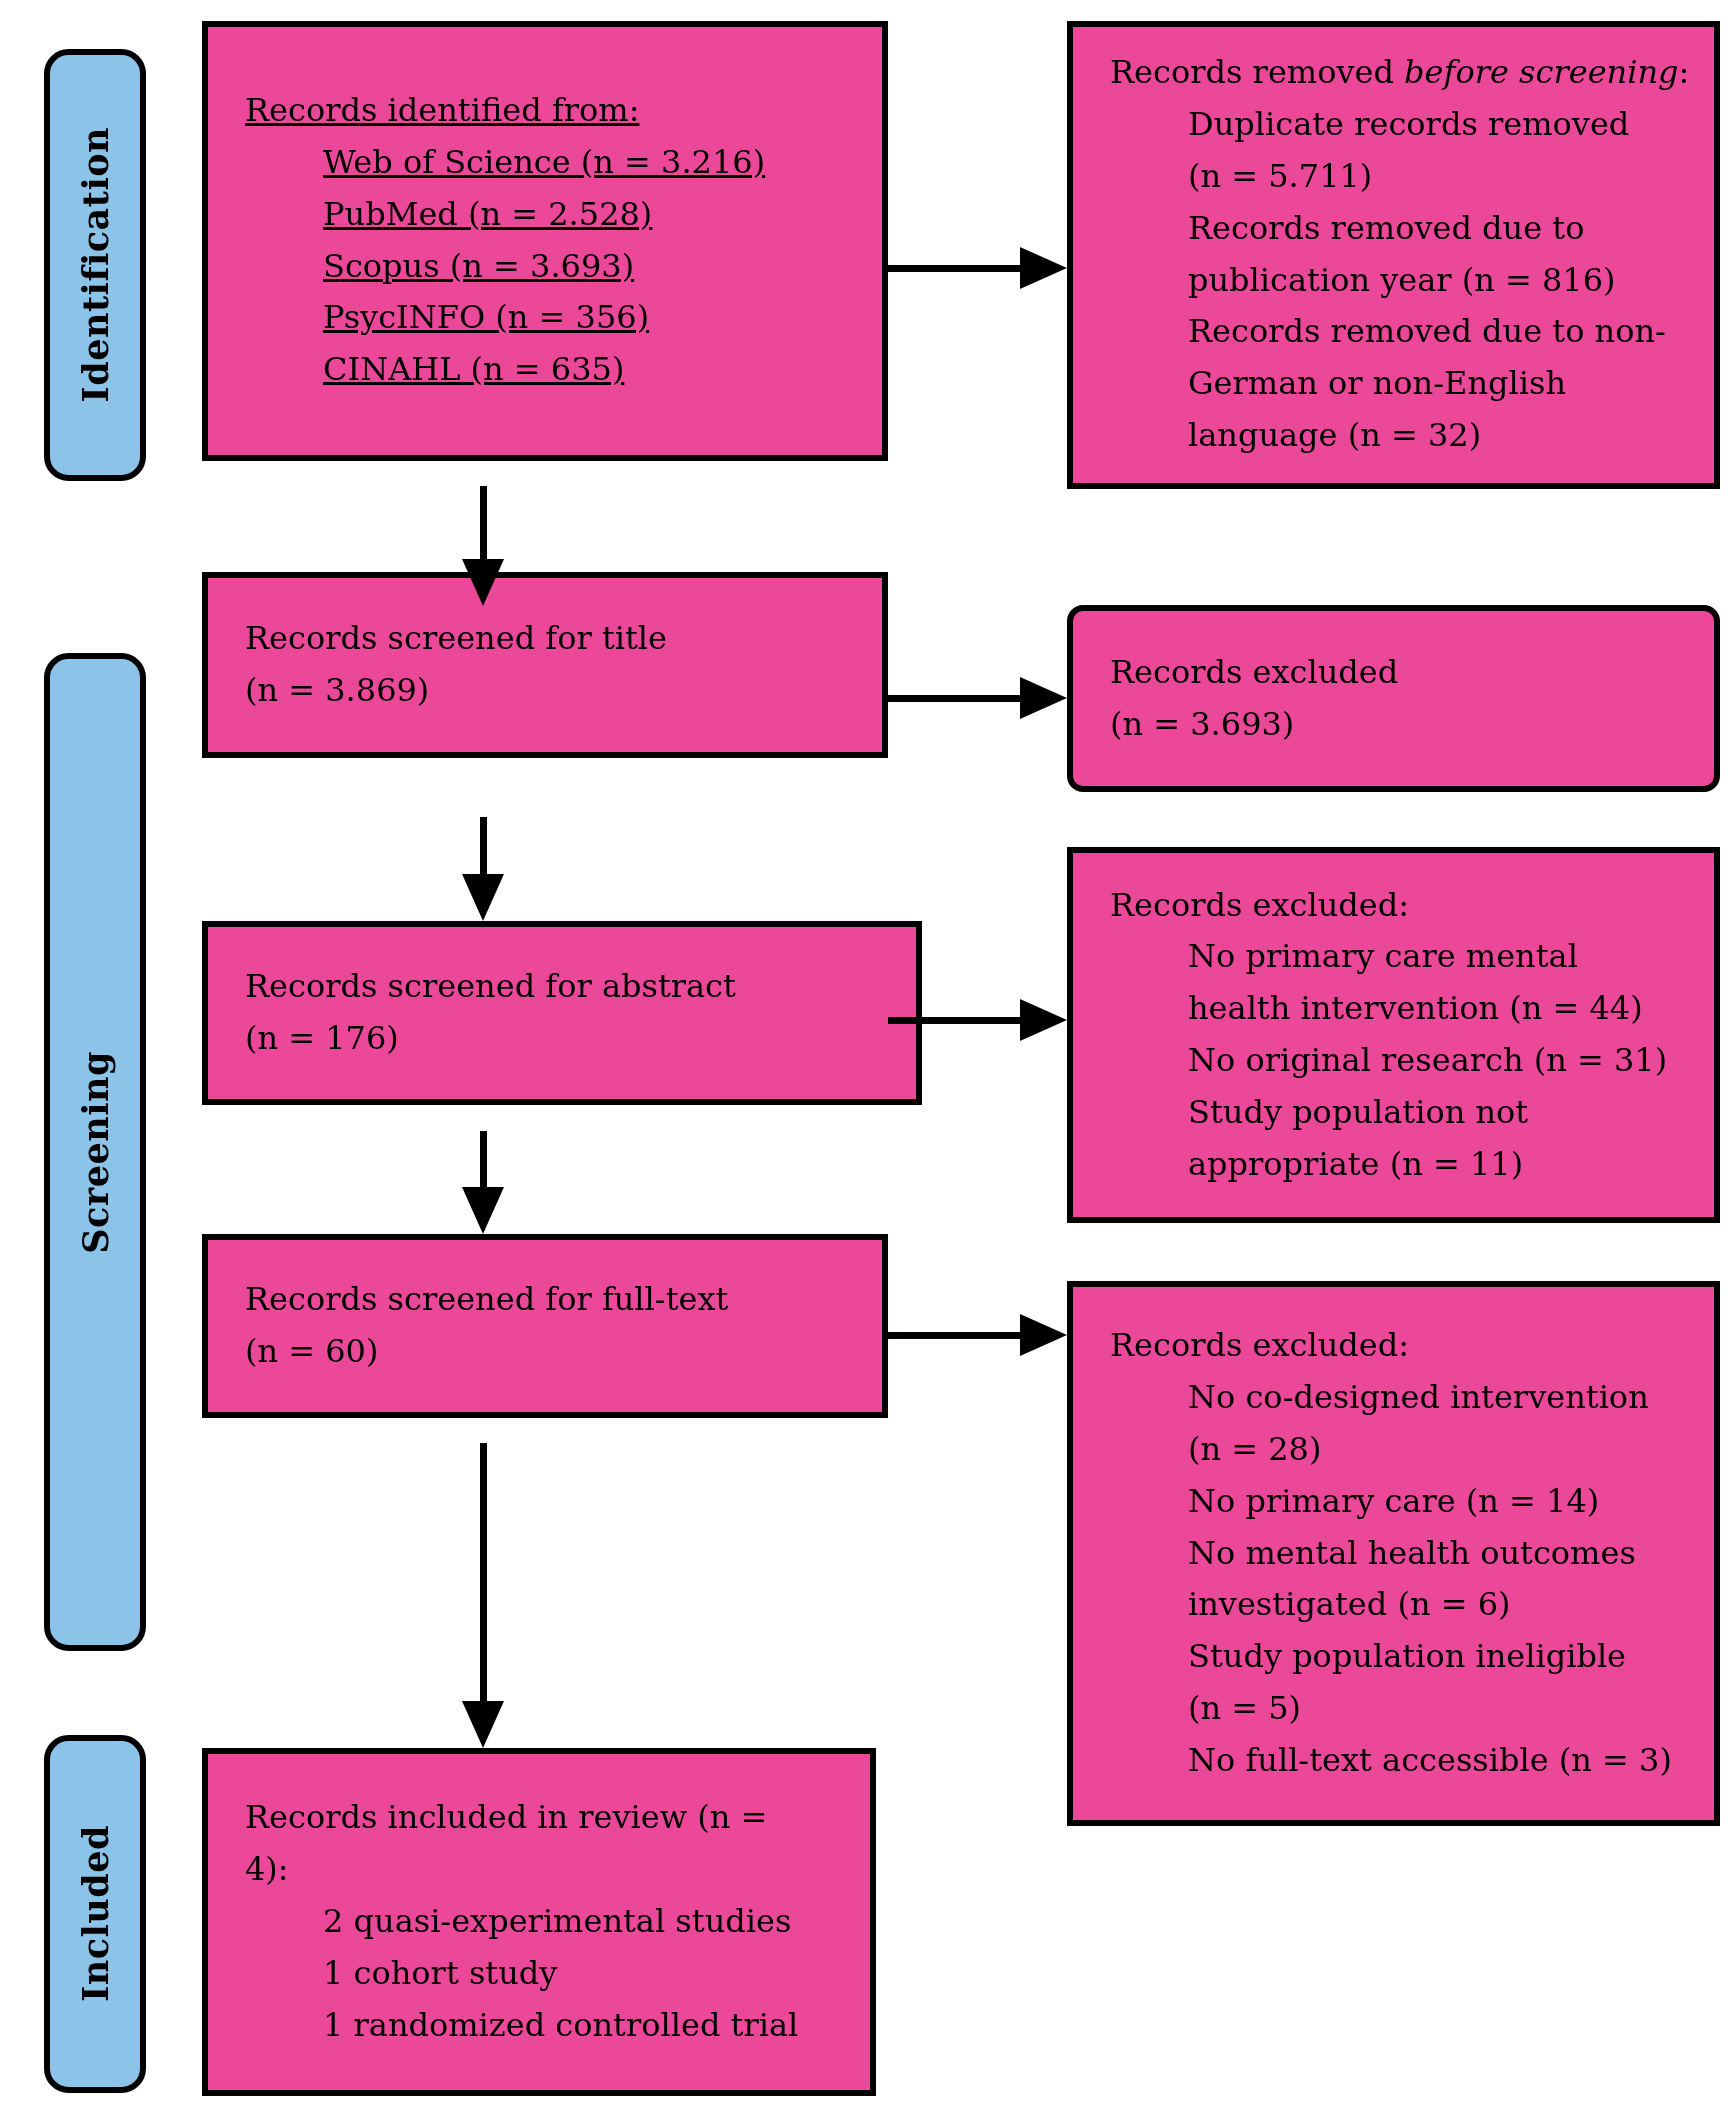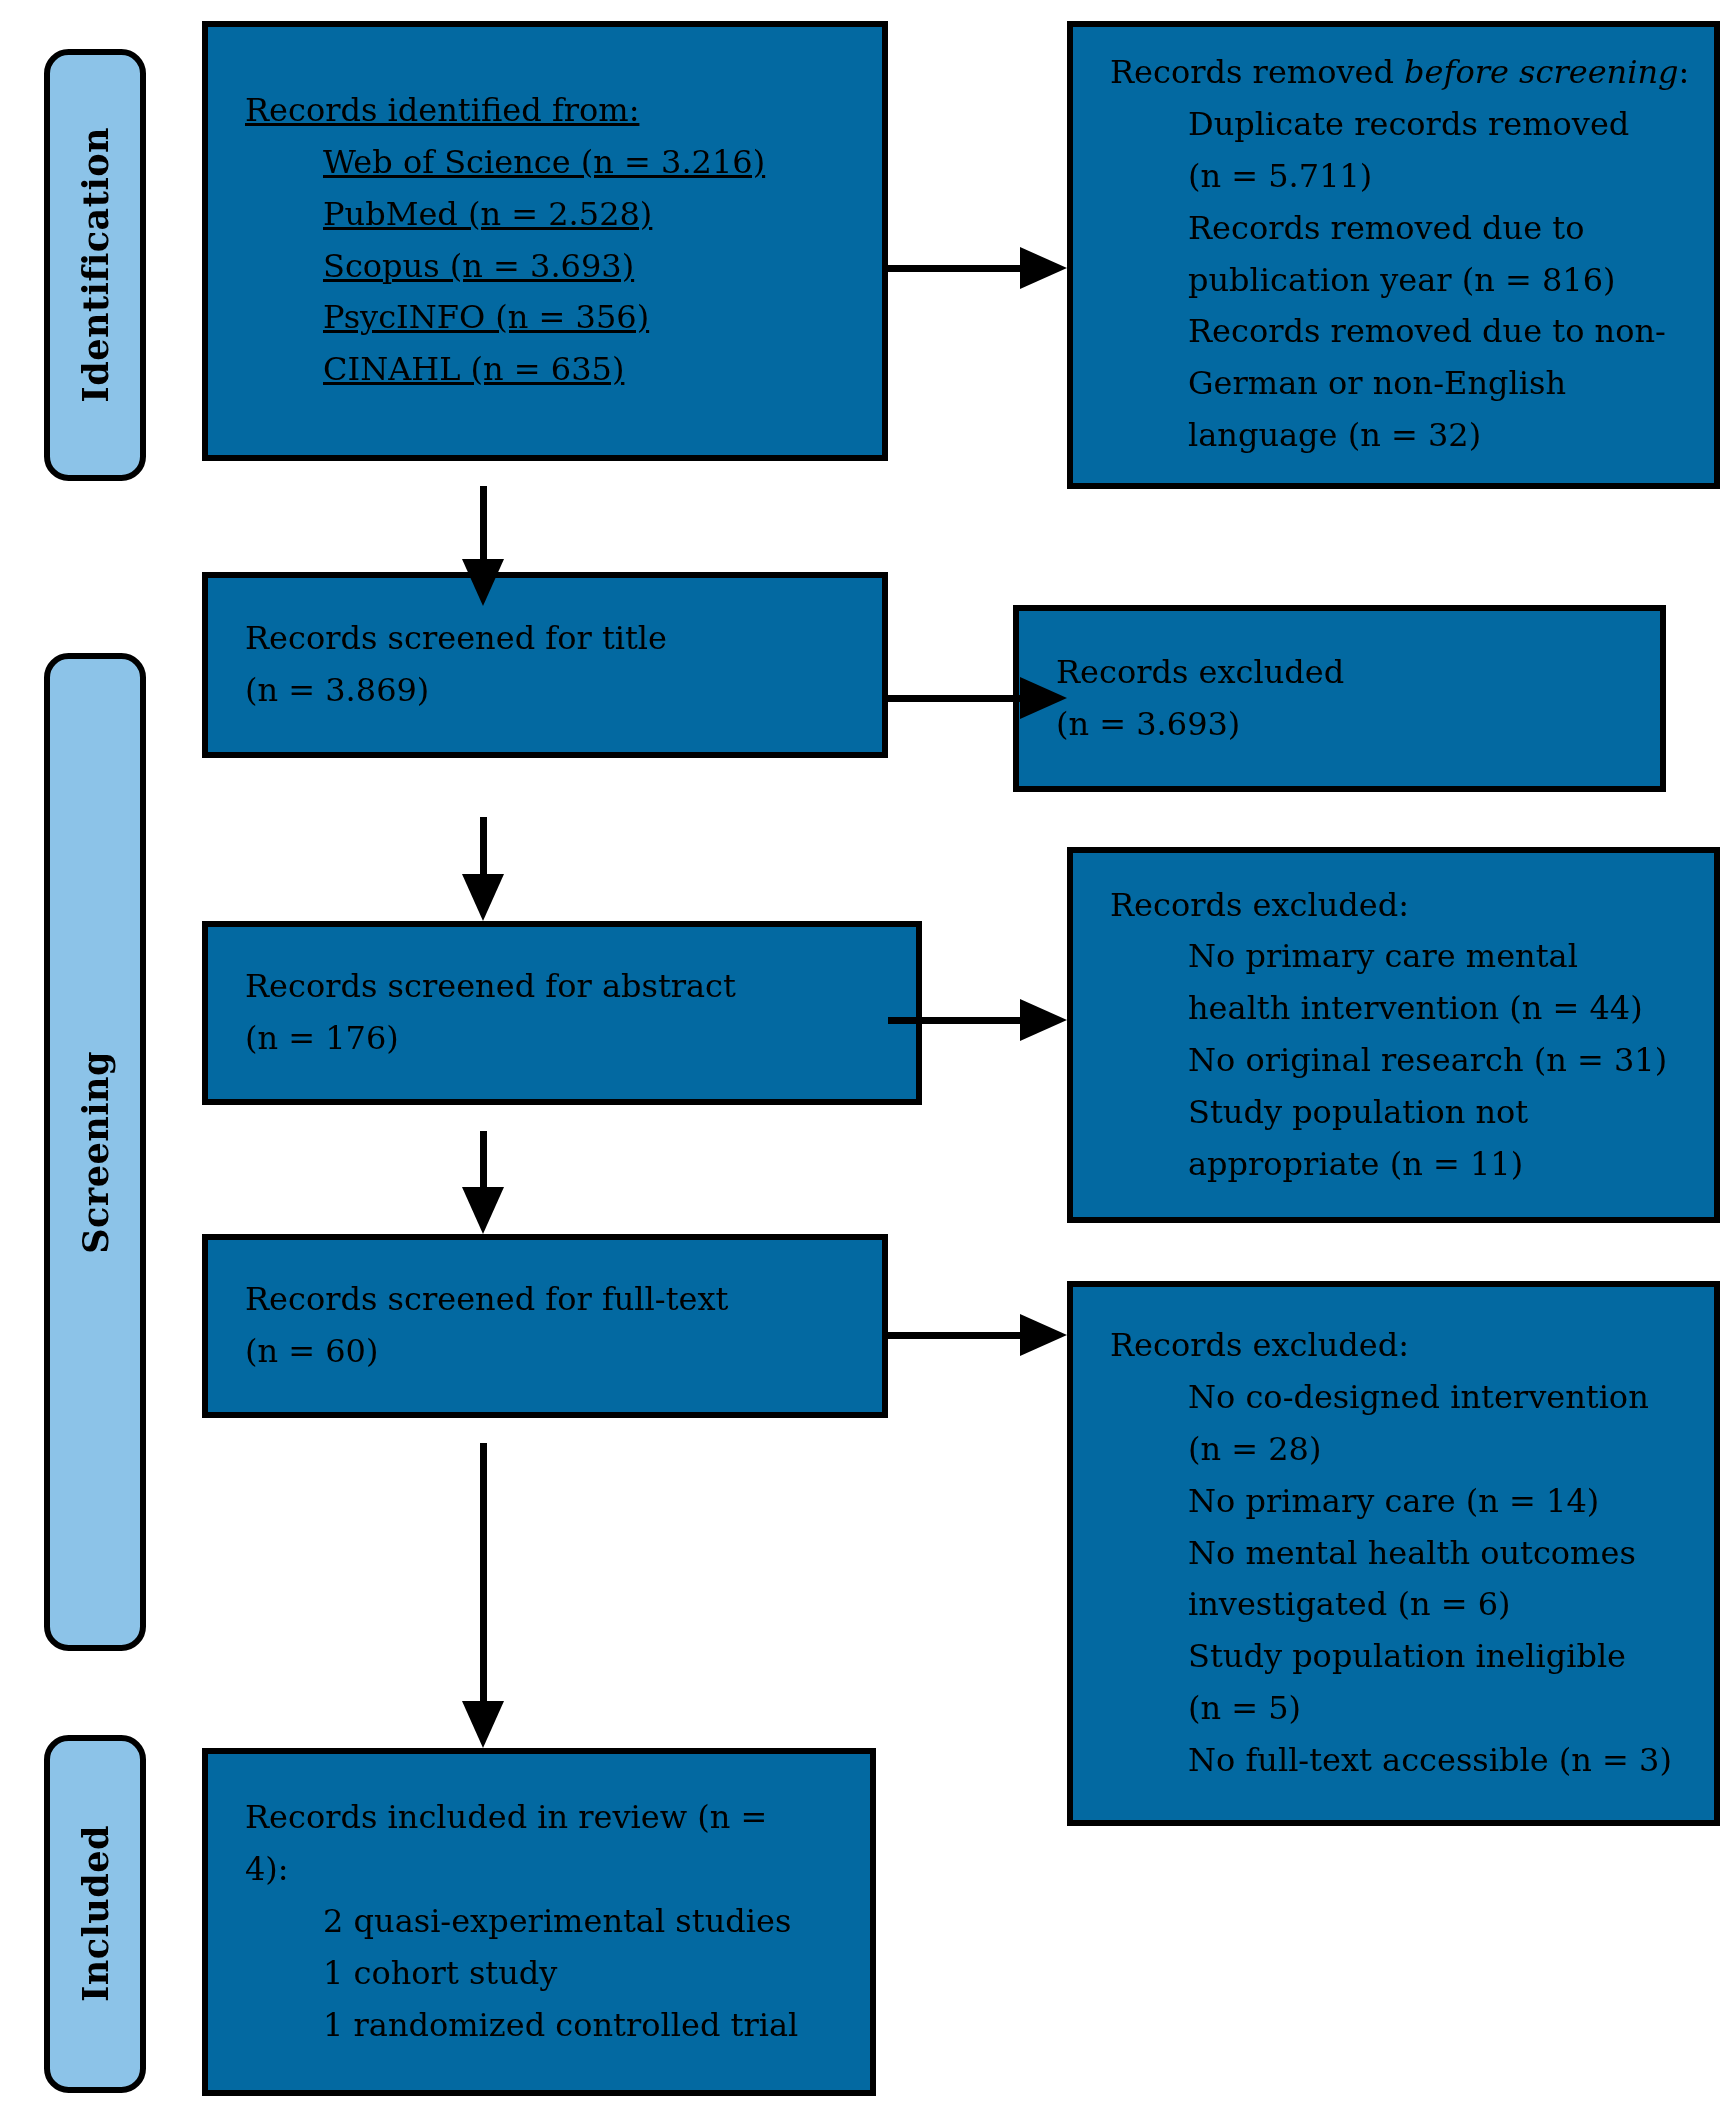--- a/index.html
+++ b/index.html
@@ -31,21 +31,21 @@
     writing-mode: vertical-rl;
     transform: rotate(180deg);
     font-weight: bold;
     font-size: 35px;
     letter-spacing: 0.5px;
     white-space: nowrap;
   }
   
   .box {
     position: absolute;
-    background: #0369a1;
+    background: #ec4899;
     border: 6.7px solid #000000;
     display: flex;
     flex-direction: column;
     justify-content: center;
     padding: 10.2px 18.4px 10.2px 37px;
   }
   .line {
     font-size: 32px;
     line-height: 1.62;
     white-space: nowrap;
@@ -101,21 +101,21 @@
     <div class="line indent">Records removed due to non-</div>
     <div class="line indent">German or non-English</div>
     <div class="line indent">language (n = 32)</div>
   </div>
 
   <div class="box" style="left:202px; top:572px; width:686px; height:186px;">
     <div class="line">Records screened for title</div>
     <div class="line">(n = 3.869)</div>
   </div>
 
-  <div class="box" style="left:1013px; top:605px; width:653px; height:187px;">
+  <div class="box" style="left:1067px; top:605px; width:653px; height:187px;border-radius:16px;">
     <div class="line">Records excluded</div>
     <div class="line">(n = 3.693)</div>
   </div>
 
   <div class="box" style="left:202px; top:921px; width:720px; height:184px;">
     <div class="line">Records screened for abstract</div>
     <div class="line">(n = 176)</div>
   </div>
 
   <div class="box" style="left:1067px; top:847px; width:653px; height:376px;">

